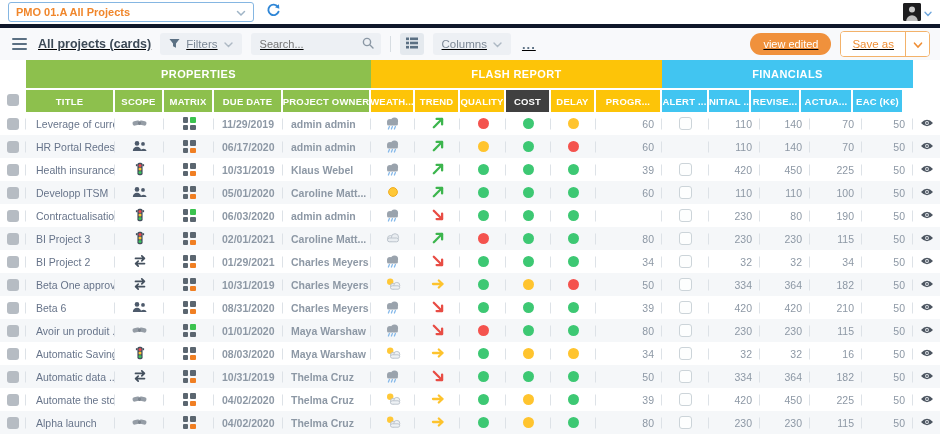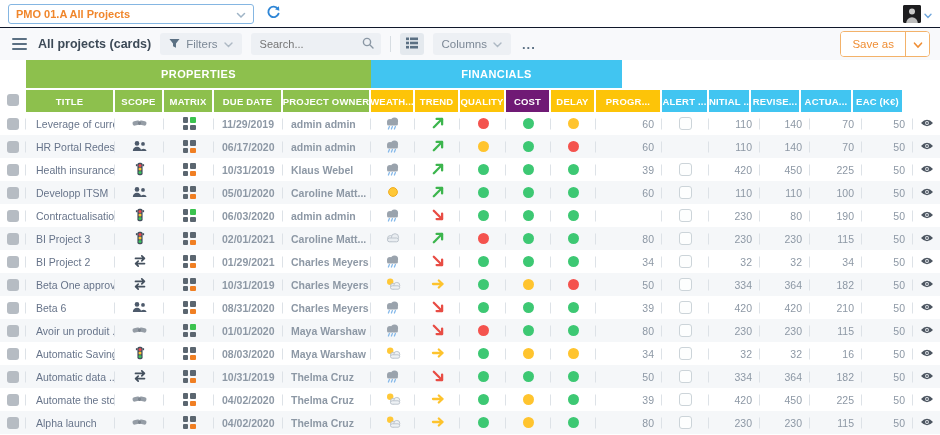--- a/index.html
+++ b/index.html
@@ -1,23 +1,23 @@
 <!DOCTYPE html>
 <html><head>
 <meta charset="utf-8">
 <style>
   html,body{margin:0;padding:0;background:#fff;}
   body{width:940px;height:435px;overflow:hidden;font-family:"Liberation Sans",sans-serif;-webkit-font-smoothing:antialiased;}
-  .topbar{height:28px;display:flex;align-items:center;padding:0 8px;border-bottom:1px solid #0f172a;background:#fff;box-sizing:border-box;}
+  .topbar{height:28px;display:flex;align-items:center;padding:0 8px;border-bottom:4px solid #0f172a;background:#fff;box-sizing:border-box;}
   .view-select{width:246px;height:20px;border:1px solid #85b6e2;border-radius:3px;display:flex;align-items:center;justify-content:space-between;padding:0 7px;box-sizing:border-box;cursor:pointer;background:#fff;}
   .view-select .vs-label{color:#f0862b;font-size:11px;font-weight:bold;white-space:nowrap;}
   .refresh-btn{margin-left:10px;width:18px;height:18px;display:flex;align-items:center;justify-content:center;cursor:pointer;background:none;border:none;padding:0;}
   .avatar-wrap{margin-left:auto;display:flex;align-items:center;gap:3px;}
   .avatar{width:18px;height:18px;border-radius:2px;overflow:hidden;background:#1b1b1b;cursor:pointer;}
-  .toolbar{height:32px;display:flex;align-items:center;background:#f8f9fb;padding:0 10px;gap:9px;box-sizing:border-box;}
+  .toolbar{height:32px;display:flex;align-items:center;background:#f8f9fb;padding:0 10px;gap:9px;box-sizing:border-box;text-decoration:underline;}
   .hamburger{display:flex;flex-direction:column;gap:3px;cursor:pointer;padding:2px;background:none;border:none;}
   .hamburger span{display:block;width:15px;height:2px;border-radius:1px;background:#5b7083;}
   .tb-title{font-weight:bold;font-size:12.5px;color:#3d4a57;white-space:nowrap;}
   .pill{height:22px;background:#edf0f4;border:none;border-radius:3px;display:flex;align-items:center;gap:6px;padding:0 9px;color:#7c8896;font-size:11.5px;cursor:pointer;}
   .search{width:130px;height:22px;background:#edf0f4;border-radius:3px;display:flex;align-items:center;padding:0 7px;box-sizing:border-box;}
   .search input{border:none;background:transparent;outline:none;width:100%;font-size:11px;color:#7c8896;font-family:"Liberation Sans",sans-serif;}
   .vdiv{width:1px;height:16px;background:#d7dde2;}
   .iconbtn{width:24px;height:22px;background:#e4e9ee;border:none;border-radius:3px;display:flex;align-items:center;justify-content:center;cursor:pointer;}
   .more-btn{color:#5b7083;font-weight:bold;font-size:13px;letter-spacing:1px;cursor:pointer;background:none;border:none;padding:0 2px;}
   .spacer{flex:1;}
@@ -121,50 +121,52 @@
           </svg></span>
     </button>
     <button class="pill">
       <span>Columns</span>
       <span><svg width="9" height="6" viewBox="0 0 9 6">
             <path d="M1 1 L4.5 4.6 L8 1" fill="none" stroke="#aeb9c4" stroke-width="1.4" stroke-linecap="round"></path>
           </svg></span>
     </button>
     <button class="more-btn">...</button>
     <div class="spacer"></div>
+    <button class="view-edited">view edited</button>
     <div class="save-split">
       <button class="main">Save as</button>
       <button class="dd">
         <span><svg width="10" height="7" viewBox="0 0 10 7">
               <path d="M1.5 1.2 L5 5 L8.5 1.2" fill="none" stroke="#ef8e35" stroke-width="1.6" stroke-linecap="round"></path>
             </svg></span>
       </button>
     </div>
   </div>
 
   <div id="table">
       <div class="grow">
         <div style="width: 26px;"></div>
         <div class="gseg" style="width: 345px; background: rgb(141, 192, 77);">PROPERTIES</div>
+        <div class="gseg" style="width: 291px; background: rgb(253, 196, 8);">FLASH REPORT</div>
         <div class="gseg" style="width: 251px; background: rgb(65, 197, 241);">FINANCIALS</div>
         <div style="width: 27px;"></div>
       </div>
       <div class="chrow">
         <div class="cell c-center" style="width: 26px;">
           <div class="selbox"></div>
         </div>
         <div class="ch" style="width: 89px; background: rgb(141, 192, 77);">TITLE</div>
         <div class="ch" style="width: 49px; background: rgb(141, 192, 77);">SCOPE</div>
         <div class="ch" style="width: 50px; background: rgb(141, 192, 77);">MATRIX</div>
         <div class="ch" style="width: 69px; background: rgb(141, 192, 77);">DUE DATE</div>
         <div class="ch" style="width: 88px; background: rgb(141, 192, 77);">PROJECT OWNER</div>
         <div class="ch" style="width: 44px; background: rgb(253, 196, 8);">WEATH...</div>
         <div class="ch" style="width: 45px; background: rgb(253, 196, 8);">TREND</div>
         <div class="ch" style="width: 46px; background: rgb(253, 196, 8);">QUALITY</div>
-        <div class="ch" style="width: 45px; background: #701a75;">COST</div>
+        <div class="ch" style="width: 45px; background: #404040;">COST</div>
         <div class="ch" style="width: 45px; background: rgb(253, 196, 8);">DELAY</div>
         <div class="ch" style="width: 66px; background: rgb(253, 196, 8);">PROGR...</div>
         <div class="ch" style="width: 47px; background: rgb(65, 197, 241);">ALERT ...</div>
         <div class="ch" style="width: 42px; background: rgb(65, 197, 241);">INITIAL ...</div>
         <div class="ch" style="width: 50px; background: rgb(65, 197, 241);">REVISE...</div>
         <div class="ch" style="width: 52px; background: rgb(65, 197, 241);">ACTUA...</div>
         <div class="ch" style="width: 51px; background: rgb(65, 197, 241);">EAC (K€)</div>
         <div style="width: 27px;"></div>
       </div>
       <div class="row">

